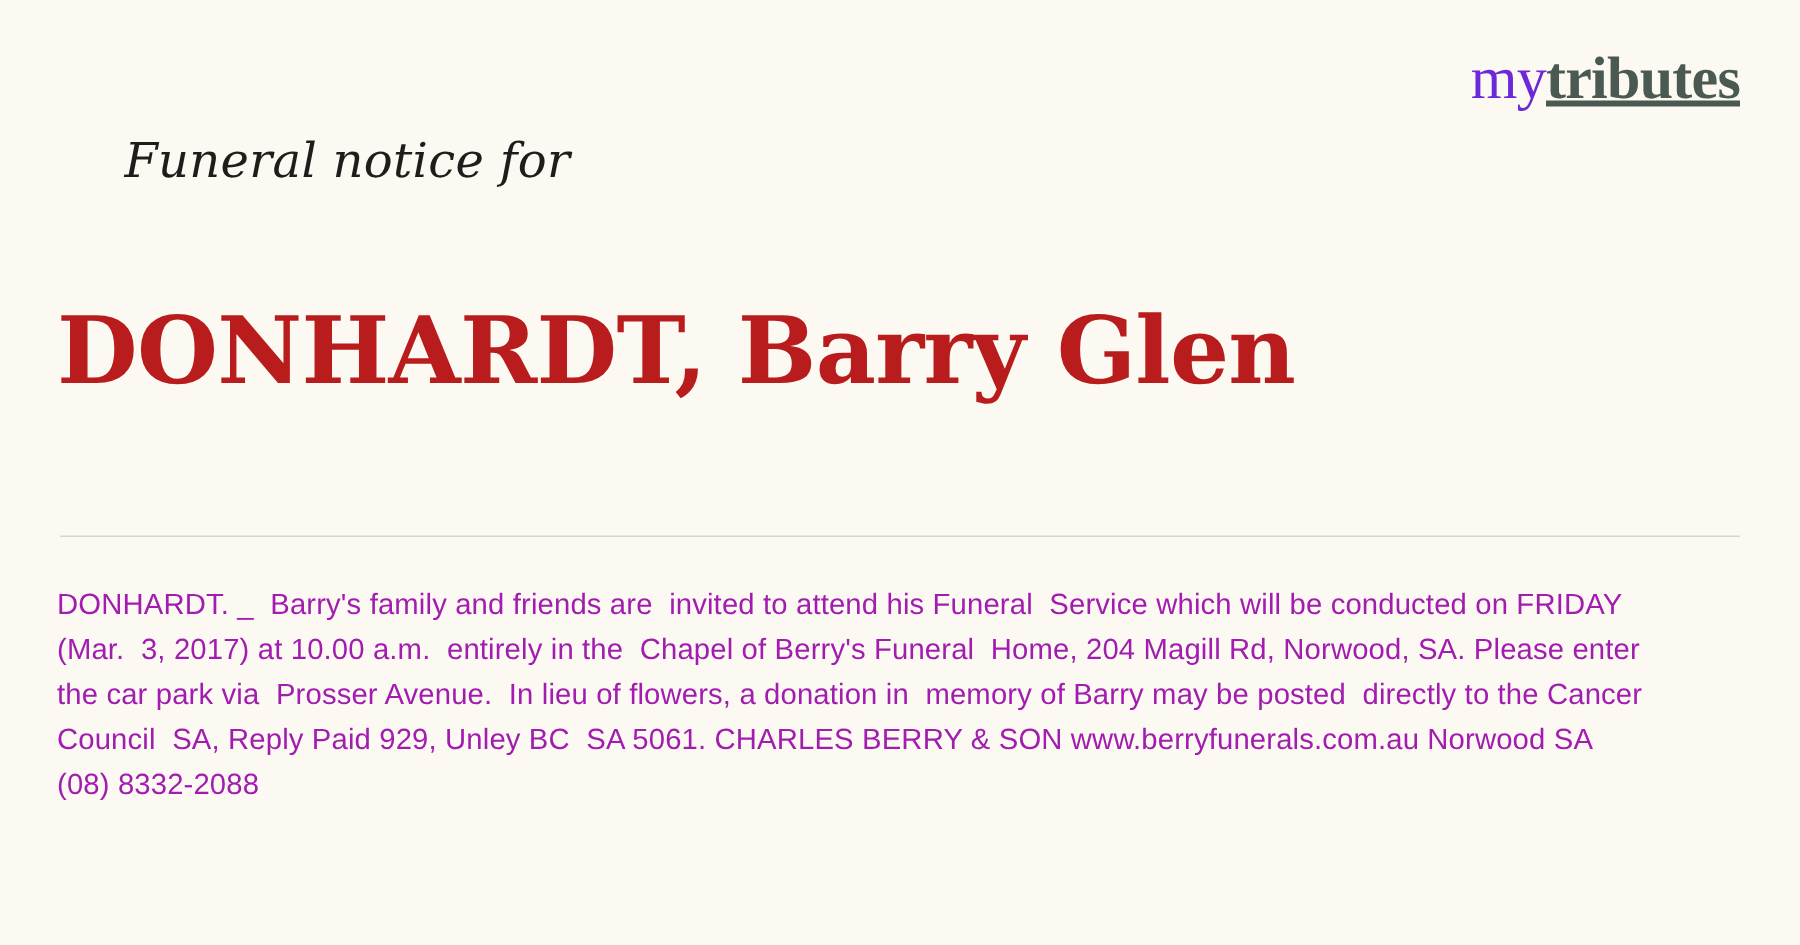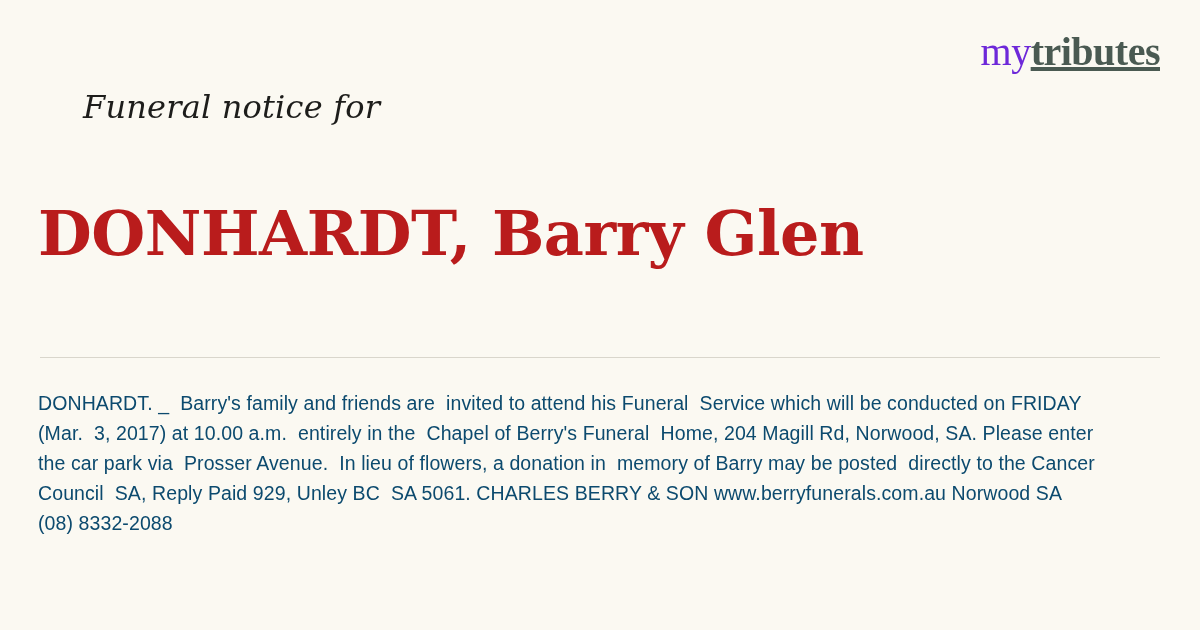--- a/index.html
+++ b/index.html
@@ -69,21 +69,21 @@
     background: #d9d6cc;
   }
   .body-text {
     position: absolute;
     top: 388px;
     left: 38px;
     width: 1062px;
     font-family: "Liberation Sans", sans-serif;
     font-size: 19.5px;
     line-height: 30px;
-    color: #0c4a6e;
+    color: #a21caf;
     letter-spacing: 0.1px;
     white-space: pre-wrap;
   }
 </style>
 </head>
 <body>
 
 <div class="page">
 
   <div class="brand">

